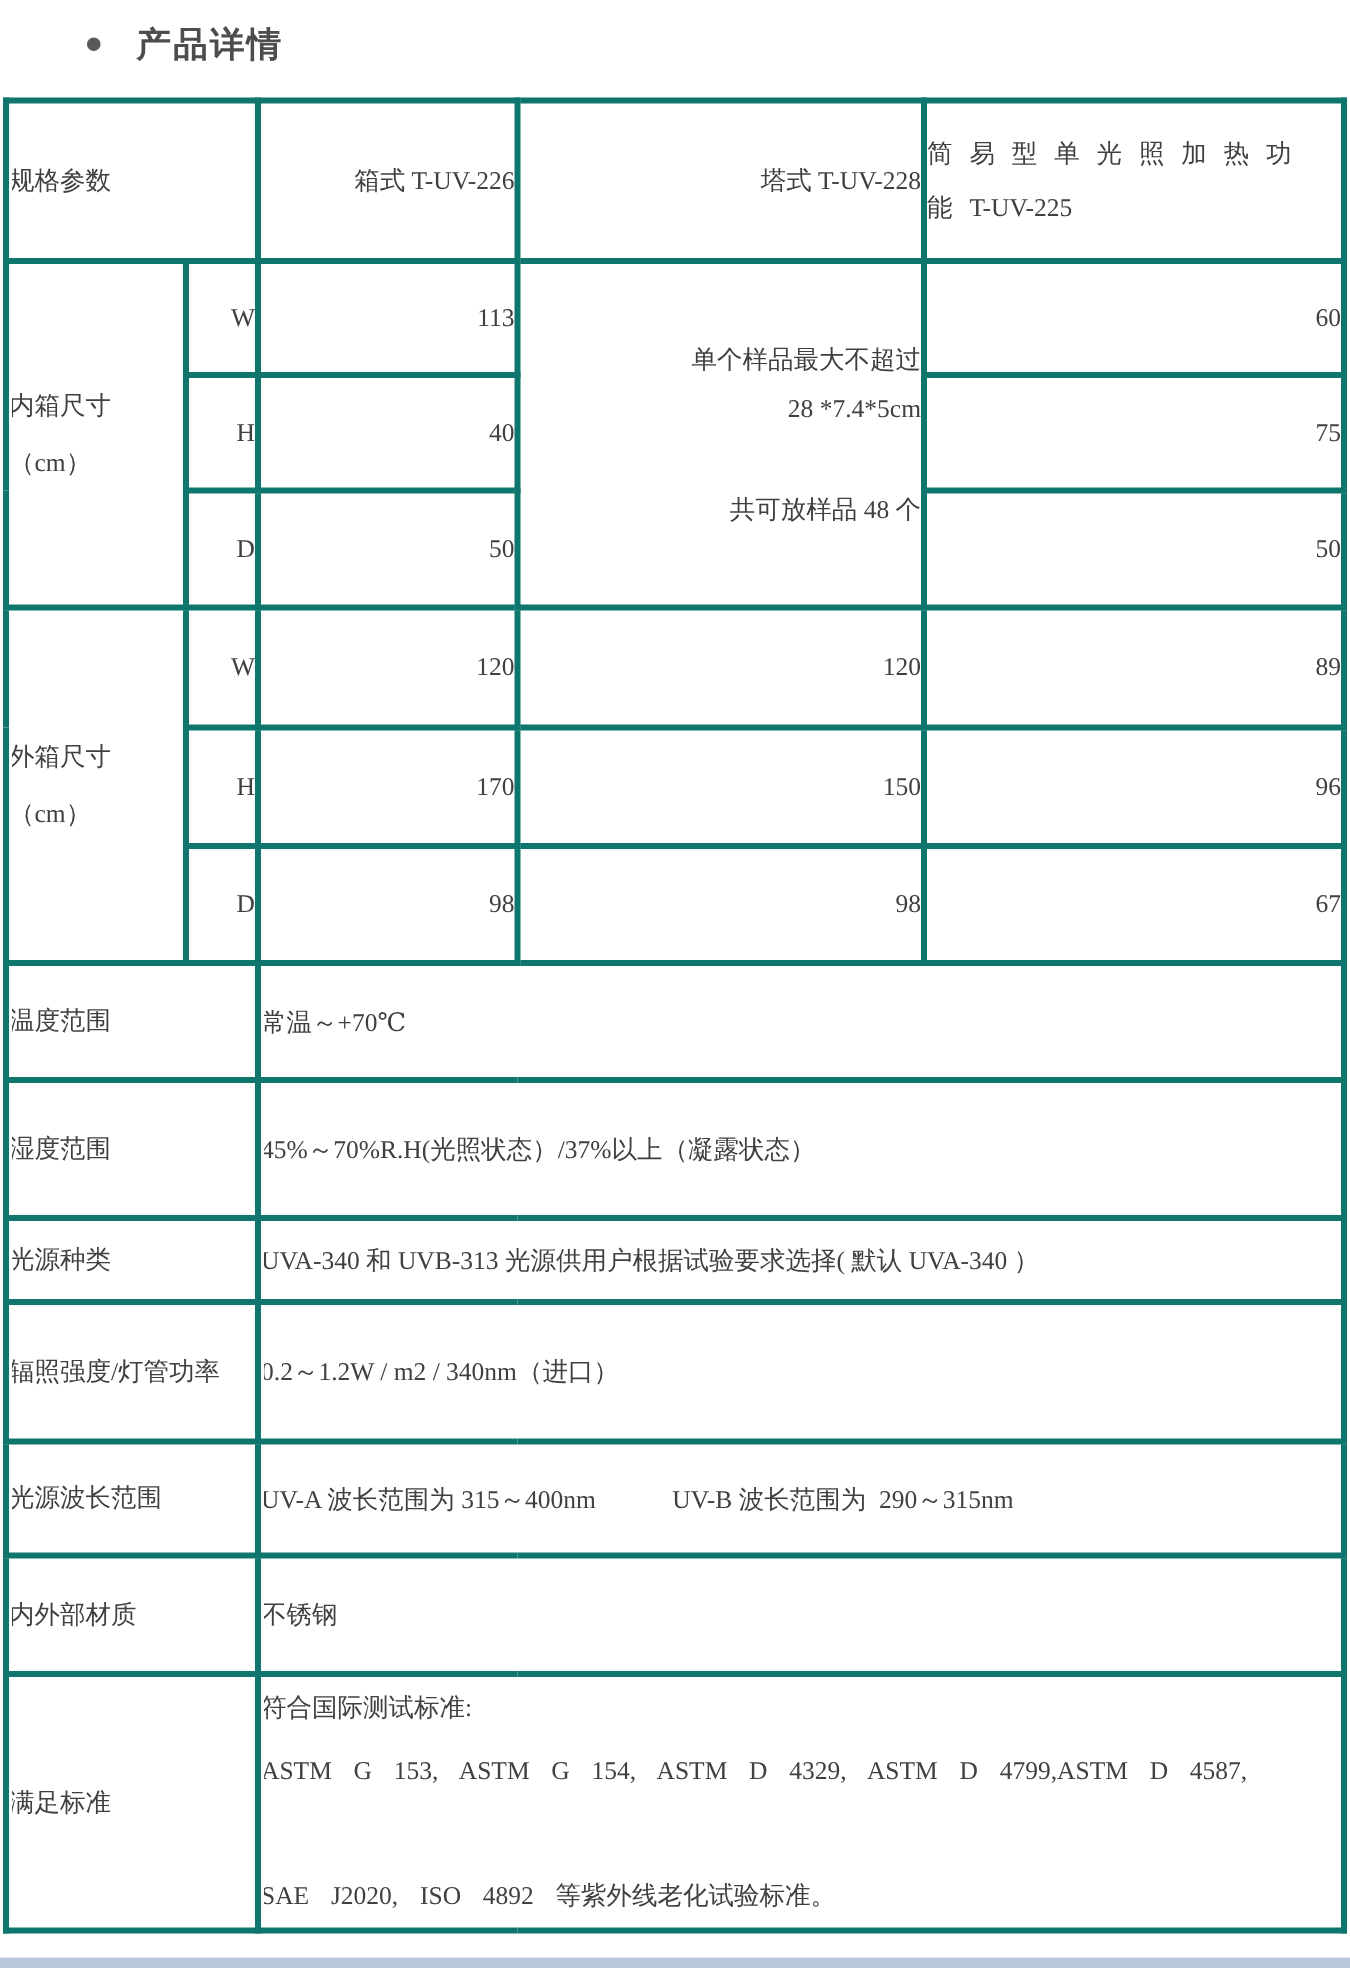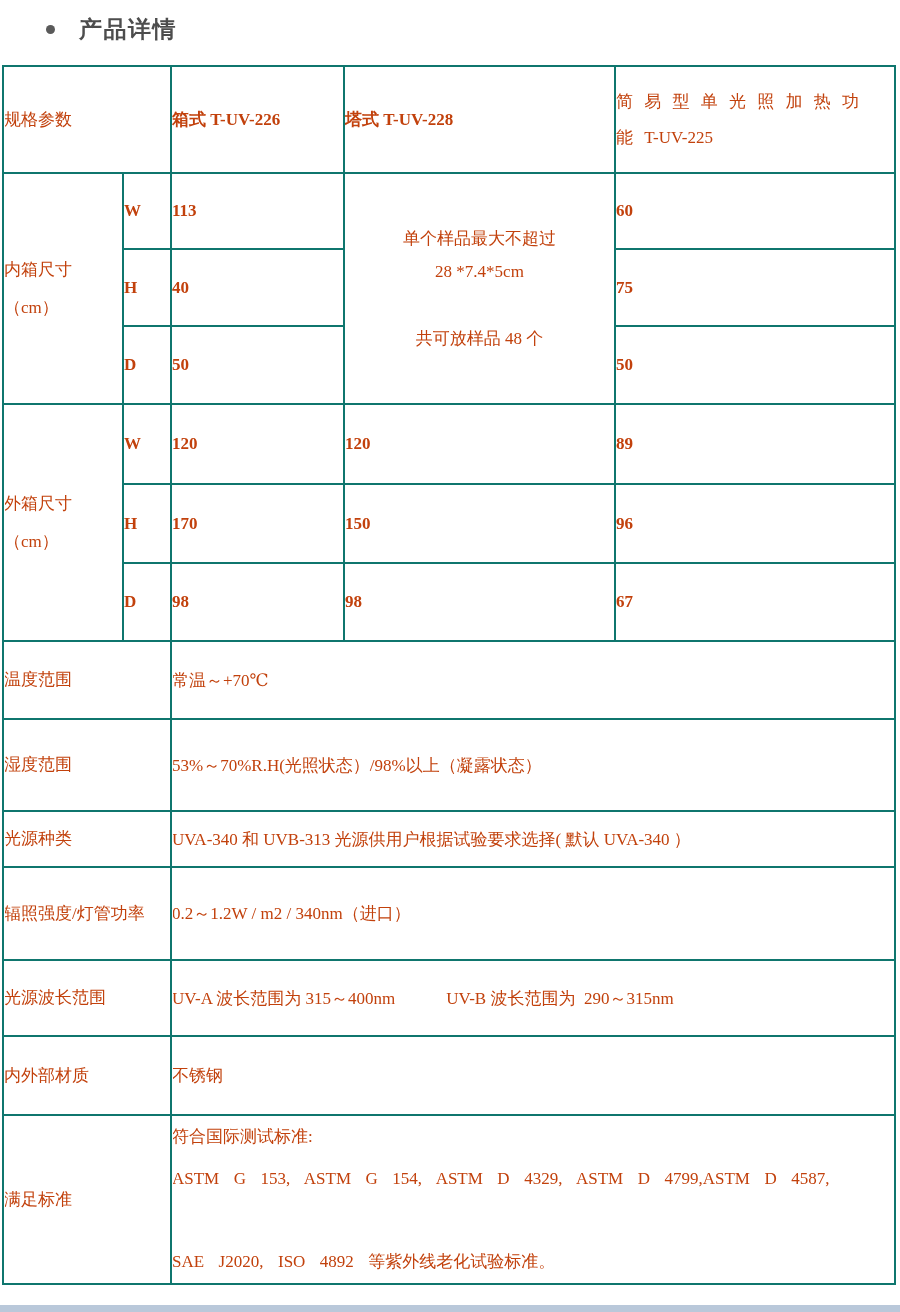--- a/index.html
+++ b/index.html
@@ -4,42 +4,42 @@
 <style>
   html,body { margin:0; padding:0; }
   body {
     width:900px; height:1312px; position:relative; overflow:hidden;
     background:#ffffff;
     font-family:"Liberation Serif","DejaVu Serif",serif;
     color:#111;
   }
   
   .title-row {
-    position:absolute; top:14px; left:46px;
+    position:absolute; top:14px; left:58px;
     display:flex; align-items:center; gap:24px;
     font-family:"Liberation Sans","DejaVu Sans",sans-serif;
   }
   .bullet { width:9px; height:9px; border-radius:50%; background:#5a5a5a; }
   .page-title { font-size:23px; font-weight:bold; color:#4d4d4d; letter-spacing:1.5px; }
 
   
   table.spec {
     position:absolute; left:2px; top:65px;
     width:892px; border-collapse:collapse; table-layout:fixed;
   }
   table.spec td {
-    border:2px solid #0f766e;
-    font-size:17px; color:#c2410c;
+    border:4px solid #0f766e;
+    font-size:17px; color:#404040;
     vertical-align:middle; padding:0; overflow:hidden;
   }
   .lbl { padding-left:13px; line-height:2.2; white-space:pre-line; text-align:left;border-radius:31px; }
-  .ctr { text-align:left;font-weight:bold; }
+  .ctr { text-align:right; }
   .val { padding-left:13px; text-align:left;border-radius:17px; }
   .pre { white-space:pre-wrap; }
-  .note { text-align:center; line-height:1.95; white-space:pre-line;margin-left:26px; }
+  .note { text-align:right; line-height:1.95; white-space:pre-line;margin-left:26px; }
   .hdr4 { padding-left:12px; padding-right:8px; white-space:pre-line; word-spacing:7px; line-height:2.1; text-align:left; }
   .std { line-height:2.45; word-spacing:3px; }
 
   
   .bottom-bar {
     position:absolute; left:0; top:1305px; width:900px; height:7px;
     background:#b9c8da;
   }
 </style>
 </head>
@@ -115,21 +115,21 @@
     <td class="ctr">67</td>
   </tr>
 
   <tr style="height:78px">
     <td colspan="2" class="lbl">温度范围</td>
     <td colspan="3" class="val pre">常温～+70℃</td>
   </tr>
 
   <tr style="height:92px">
     <td colspan="2" class="lbl">湿度范围</td>
-    <td colspan="3" class="val pre">53%～70%R.H(光照状态）/98%以上（凝露状态）</td>
+    <td colspan="3" class="val pre">45%～70%R.H(光照状态）/37%以上（凝露状态）</td>
   </tr>
 
   <tr style="height:56px">
     <td colspan="2" class="lbl">光源种类</td>
     <td colspan="3" class="val pre">UVA-340 和 UVB-313 光源供用户根据试验要求选择( 默认 UVA-340 ）</td>
   </tr>
 
   <tr style="height:93px">
     <td colspan="2" class="lbl">辐照强度/灯管功率</td>
     <td colspan="3" class="val pre">0.2～1.2W / m2 / 340nm（进口）</td>

